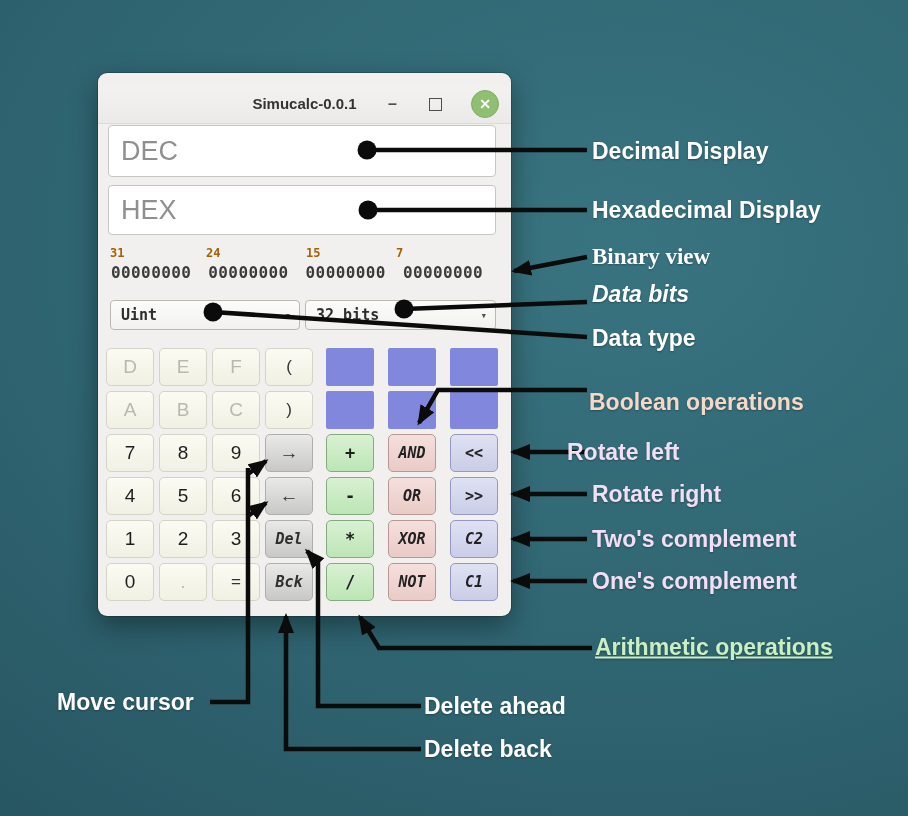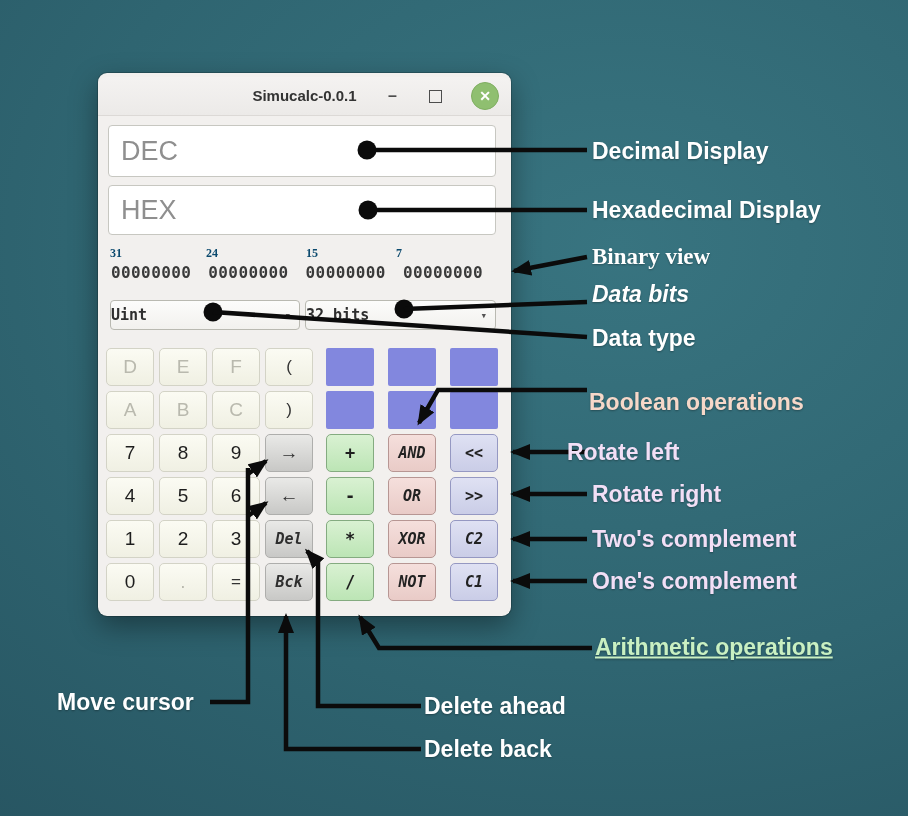--- a/index.html
+++ b/index.html
@@ -9,21 +9,21 @@
     font-family:"Liberation Sans", sans-serif;
   }
 
   
   #win{
     position:absolute;left:98px;top:73px;width:413px;height:543px;
     background:#f2f0ee;border-radius:9px;
     box-shadow:0 10px 28px rgba(0,0,0,.38), 0 0 0 1px rgba(0,0,0,.18);
   }
   #titlebar{
-    position:absolute;left:0;top:4px;right:0;height:38px;
+    position:absolute;left:0;top:12px;right:0;height:38px;
     background:linear-gradient(#f4f2f1,#eceae8);
     border-bottom:1px solid #dcd9d6;border-radius:9px 9px 0 0;
   }
   #title{
     position:absolute;left:0;right:0;top:0;height:38px;line-height:38px;
     text-align:center;font-weight:bold;font-size:15px;color:#333;
   }
   #winctrls{position:absolute;right:12px;top:0;height:38px;display:flex;align-items:center;gap:28px;}
   .wbtn{display:flex;align-items:center;justify-content:center;cursor:default;}
   #min-btn{width:15px;font-size:16px;font-weight:bold;color:#4d4d4d;}
@@ -36,32 +36,32 @@
     position:absolute;left:10px;width:388px;box-sizing:border-box;
     background:#fff;border:1px solid #c7c7c1;border-radius:4px;
     font-size:27px;color:#333;padding:0 12px;outline:none;
     font-family:"Liberation Sans",sans-serif;
   }
   .display::placeholder{color:#8f8f8f;opacity:1;}
   #dec-display{top:52px;height:52px;}
   #hex-display{top:112px;height:50px;}
 
   .mono{font-family:"DejaVu Sans Mono","Liberation Mono",monospace;}
-  .bitlbl{position:absolute;top:173px;font-size:12px;font-weight:bold;color:#0c4a6e;font-family:Liberation Serif, serif;}
+  .bitlbl{position:absolute;top:173px;font-size:12px;font-weight:bold;color:#a16207;}
   #binary-row{
     position:absolute;left:13px;top:190px;font-size:16px;font-weight:bold;color:#3a3a3a;
     letter-spacing:.4px;word-spacing:7px;white-space:nowrap;
   }
 
   .combo{
     position:absolute;top:227px;height:30px;box-sizing:border-box;
     background:linear-gradient(#fcfcfb,#f2f1ee);
     border:1px solid #b9b9b1;border-radius:4px;
     font-size:15px;font-weight:bold;color:#2e2e2e;
-    display:flex;align-items:center;padding:0 0;
+    display:flex;align-items:center;padding:0 10px;
   }
   #type-combo{left:12px;width:190px;}
   #bits-combo{left:207px;width:191px;}
   .caret{position:absolute;right:8px;top:8px;font-size:11px;color:#555;}
 
   
   #keypad{position:absolute;left:8px;top:275px;display:flex;gap:13px;}
   .kgrid{display:grid;grid-auto-rows:38px;row-gap:5px;}
   #kgrid-left{grid-template-columns:repeat(4,48px);column-gap:5px;}
   #kgrid-right{grid-template-columns:repeat(3,48px);column-gap:14px;}

